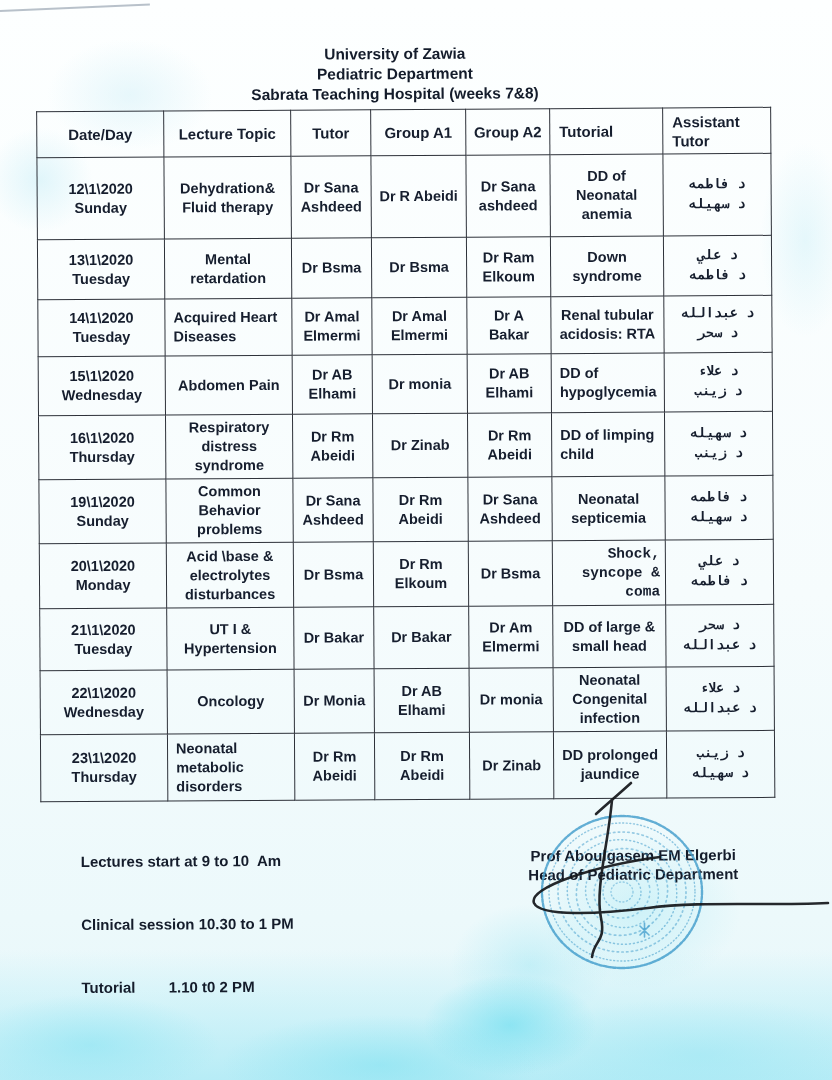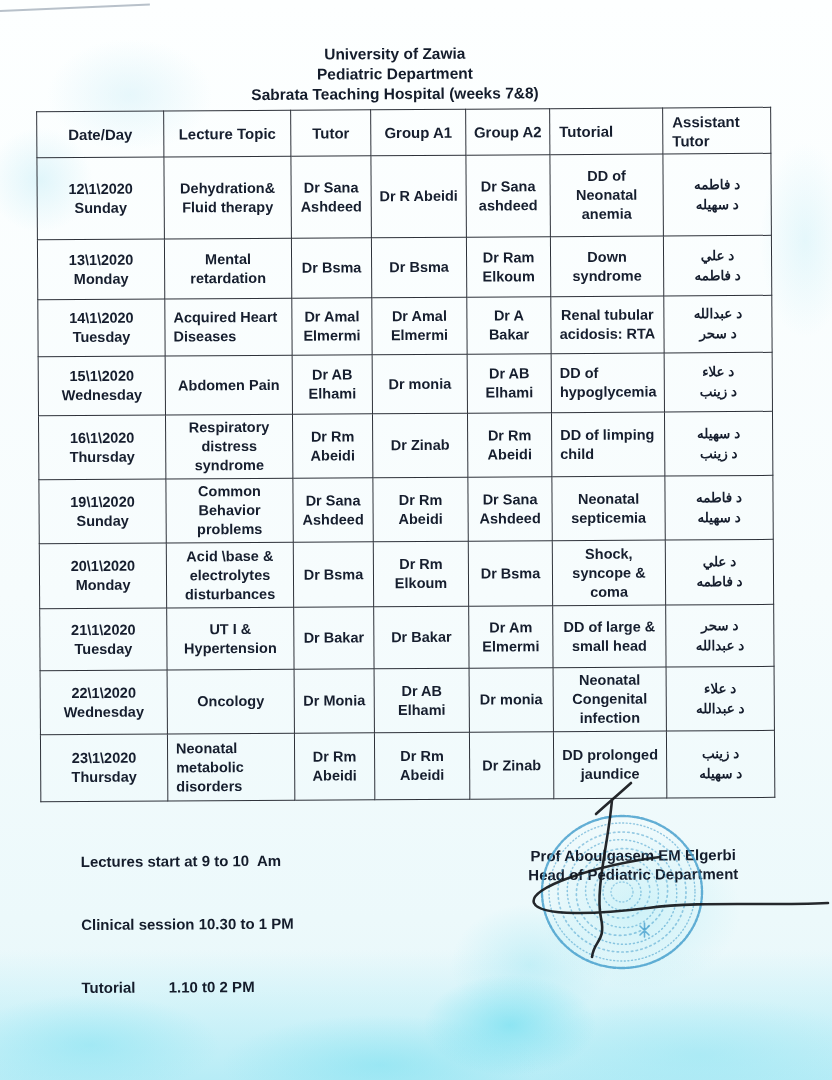--- a/index.html
+++ b/index.html
@@ -61,21 +61,21 @@
   .schedule tbody tr:nth-child(3)  { height: 57px; }
   .schedule tbody tr:nth-child(4)  { height: 59px; }
   .schedule tbody tr:nth-child(5)  { height: 62px; }
   .schedule tbody tr:nth-child(6)  { height: 64px; }
   .schedule tbody tr:nth-child(7)  { height: 65px; }
   .schedule tbody tr:nth-child(8)  { height: 62px; }
   .schedule tbody tr:nth-child(9)  { height: 61px; }
   .schedule tbody tr:nth-child(10) { height: 67px; }
   .schedule td[style*="left"] { padding-left: 8px; }
   .schedule td.arabic {
-    font-family: Liberation Sans, sans-serif;
+    font-family: Liberation Mono, monospace;
     direction: rtl;
     font-size: 13.5px;
     font-weight: 700;
     line-height: 20px;
   }
 
   .notes { margin: 7px 0 0 78px; font-size: 15px; font-weight: 600;
     line-height: 21px; color: #141c2b; white-space: pre-wrap; }
 
   .sig-block { position: absolute; left: 488px; top: 847px; width: 285px;
@@ -137,21 +137,21 @@
           <td>Dr Sana
 ashdeed</td>
           <td style="text-align: center;">DD of
 Neonatal
 anemia</td>
           <td class="arabic">د فاطمه
 د سهيله</td>
         </tr>
         <tr>
           <td>13\1\2020
-Monday</td>
+Tuesday</td>
           <td>Mental
 retardation</td>
           <td>Dr Bsma</td>
           <td>Dr Bsma</td>
           <td>Dr Ram
 Elkoum</td>
           <td style="text-align: center;">Down
 syndrome</td>
           <td class="arabic">د علي
 د فاطمه</td>
@@ -222,21 +222,21 @@
         <tr>
           <td>20\1\2020
 Monday</td>
           <td>Acid \base &amp;
 electrolytes
 disturbances</td>
           <td>Dr Bsma</td>
           <td>Dr Rm
 Elkoum</td>
           <td>Dr Bsma</td>
-          <td style="text-align: center;">Shock,
+          <td style="text-align: right; font-family: Liberation Mono, monospace;">Shock,
 syncope &amp;
 coma</td>
           <td class="arabic">د علي
 د فاطمه</td>
         </tr>
         <tr>
           <td>21\1\2020
 Tuesday</td>
           <td>UT I &amp;
 Hypertension</td>

